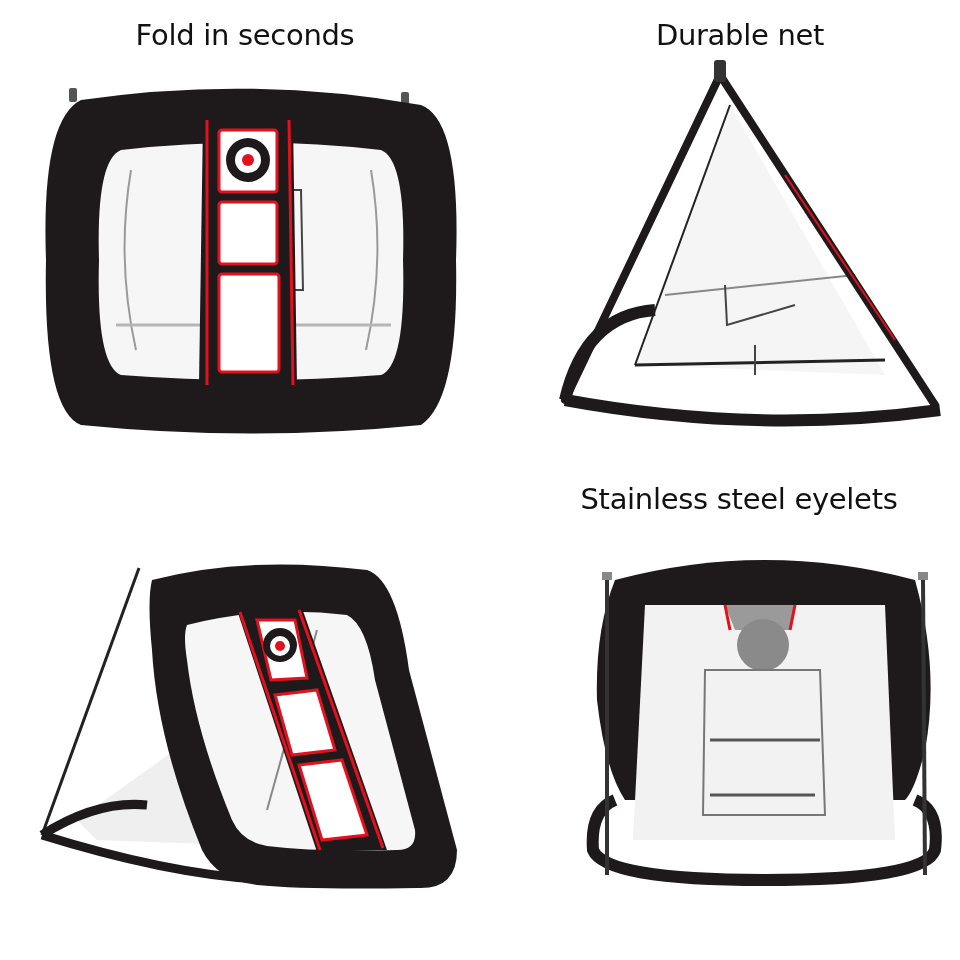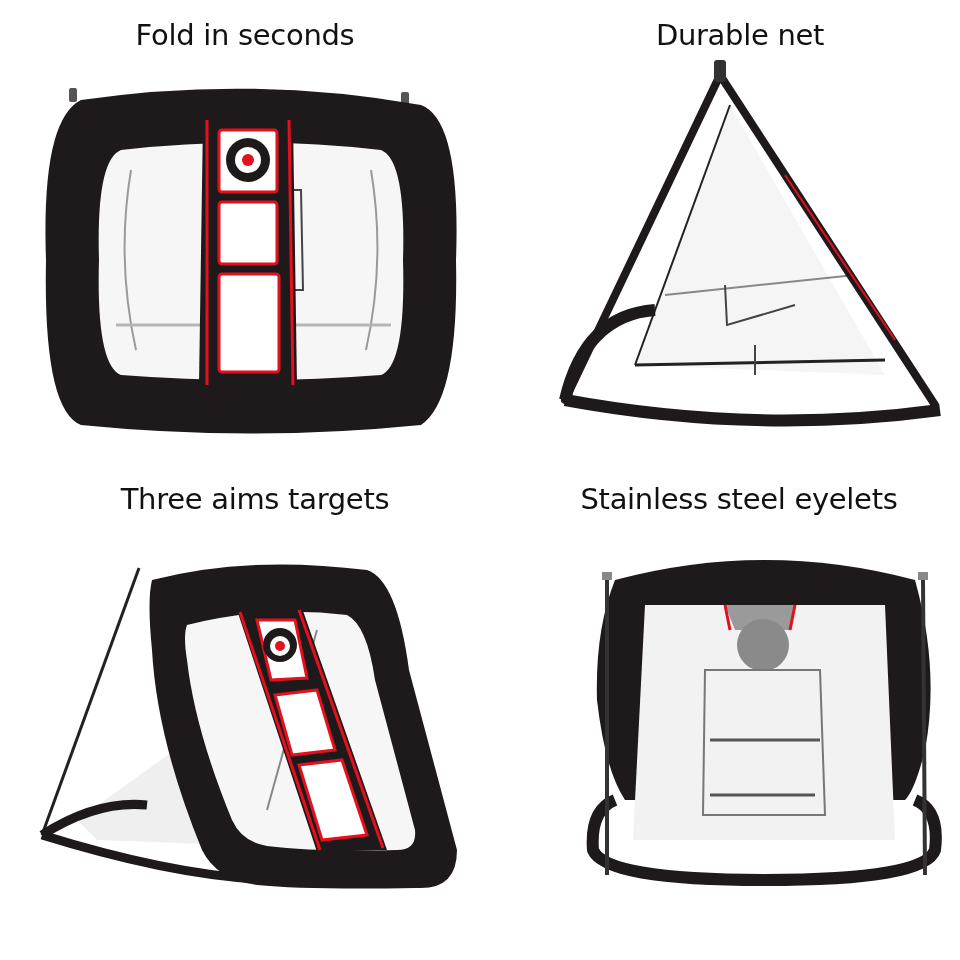--- a/index.html
+++ b/index.html
@@ -66,21 +66,20 @@
 
       <rect x="159" y="5" width="12" height="22" fill="#333" rx="3"></rect>
 
       <path d="M10 345 Q30 260 100 255" stroke="#1e1a1c" stroke-width="12" fill="none"></path>
       <path d="M10 345 Q200 380 385 355" stroke="#1e1a1c" stroke-width="12" fill="none"></path>
     </svg>
   </div>
 </div>
 
 <div class="panel" style="left:0;top:480px;">
-  <div class="caption" style="top:2px;left:0px;">Three aims targets</div>
   <div class="art" style="left:22px;top:70px;">
     <svg width="440" height="360" viewBox="0 0 440 360">
 
       <path d="M102 18 L5 285" stroke="#222" stroke-width="3" fill="none"></path>
 
       <path d="M40 270 L180 170 L340 300 L60 290 Z" fill="#efefef"></path>
       <path d="M5 285 Q60 250 110 255" stroke="#1e1a1c" stroke-width="9" fill="none"></path>
       <path d="M5 285 Q150 330 250 330" stroke="#1e1a1c" stroke-width="9" fill="none"></path>
 
       <path d="M115 30 Q210 5 330 20 Q360 30 372 120 L420 300 Q420 340 380 338 Q270 340 220 335 Q180 330 165 300 Q120 190 115 100 Q110 50 115 30 Z" fill="#1e1a1c"></path>

